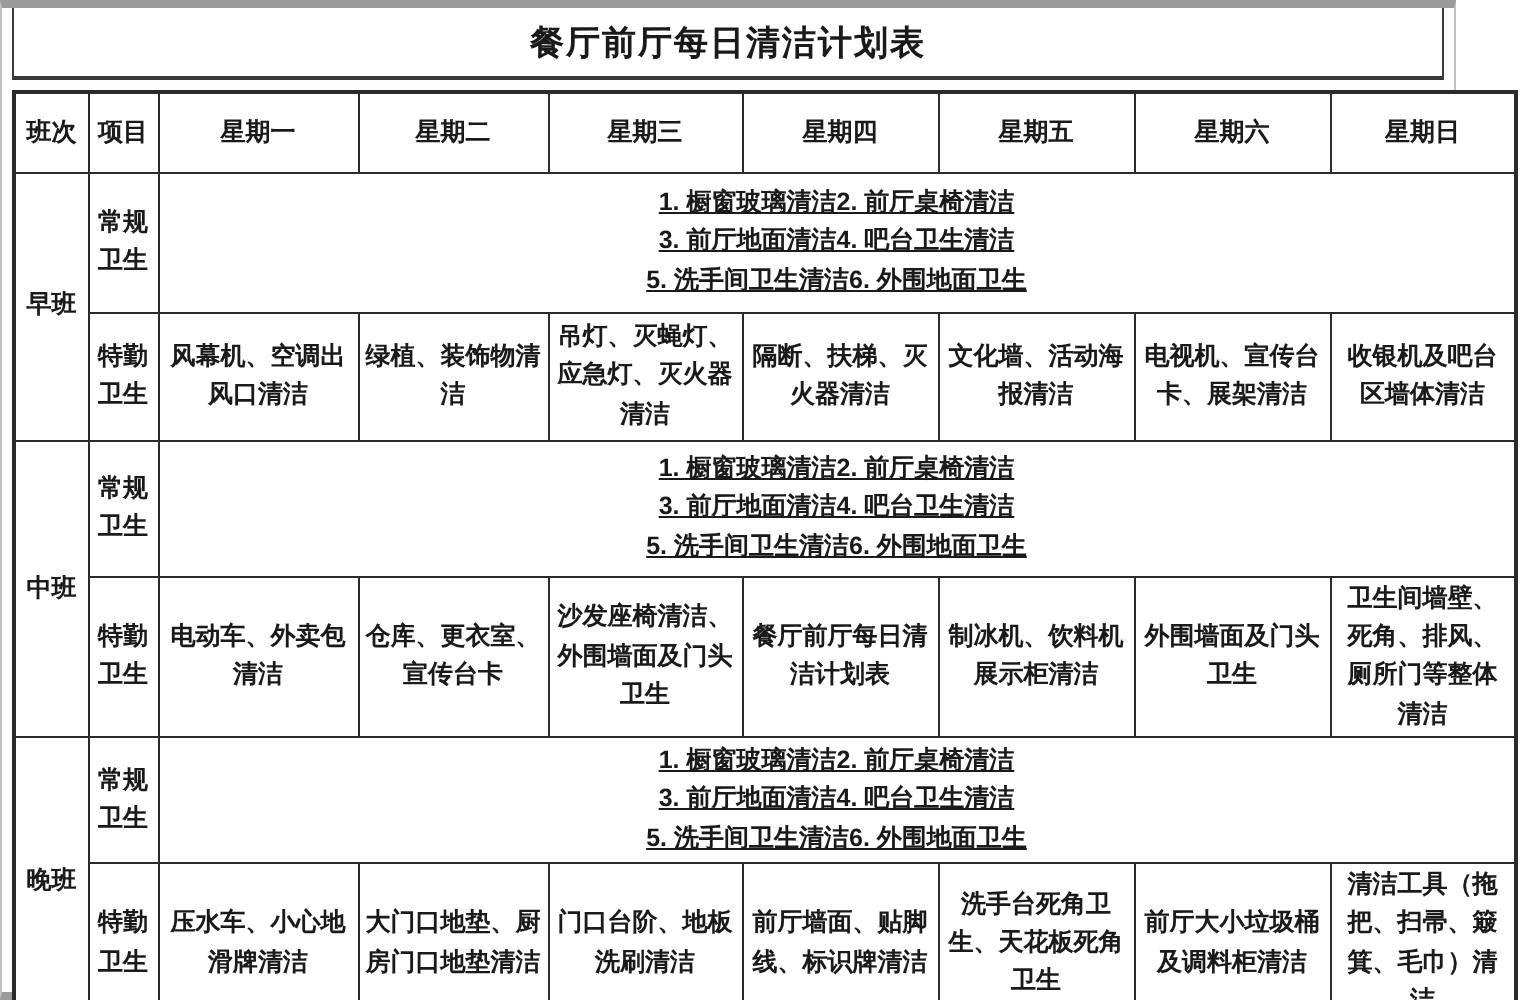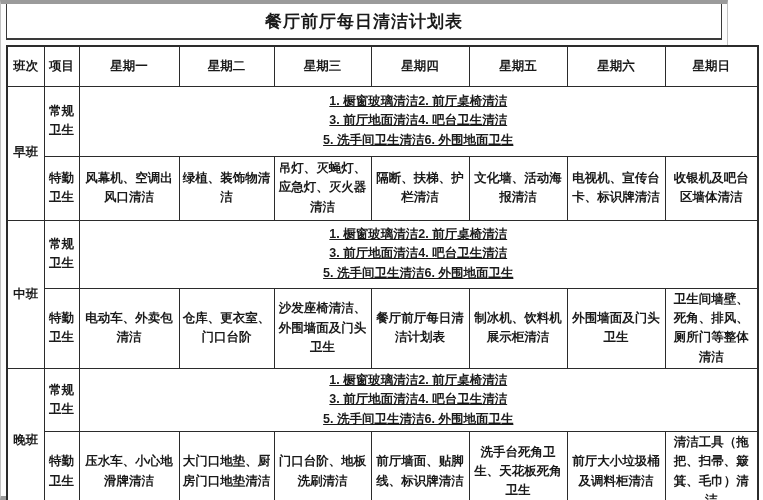--- a/index.html
+++ b/index.html
@@ -93,39 +93,39 @@
         <span class="reg-line">1. 橱窗玻璃清洁2. 前厅桌椅清洁</span>
         <span class="reg-line">3. 前厅地面清洁4. 吧台卫生清洁</span>
         <span class="reg-line">5. 洗手间卫生清洁6. 外围地面卫生</span>
       </td>
     </tr>
     <tr class="rh-sp1">
       <td>特勤卫生</td>
       <td>风幕机、空调出风口清洁</td>
       <td>绿植、装饰物清洁</td>
       <td>吊灯、灭蝇灯、应急灯、灭火器清洁</td>
-      <td>隔断、扶梯、护栏清洁</td>
+      <td>隔断、扶梯、灭火器清洁</td>
       <td>文化墙、活动海报清洁</td>
-      <td>电视机、宣传台卡、标识牌清洁</td>
+      <td>电视机、宣传台卡、展架清洁</td>
       <td>收银机及吧台区墙体清洁</td>
     </tr>
 
     <tr class="rh-reg2">
       <td rowspan="2">中班</td>
       <td>常规卫生</td>
       <td colspan="7">
         <span class="reg-line">1. 橱窗玻璃清洁2. 前厅桌椅清洁</span>
         <span class="reg-line">3. 前厅地面清洁4. 吧台卫生清洁</span>
         <span class="reg-line">5. 洗手间卫生清洁6. 外围地面卫生</span>
       </td>
     </tr>
     <tr class="rh-sp2">
       <td>特勤卫生</td>
       <td>电动车、外卖包清洁</td>
-      <td>仓库、更衣室、门口台阶</td>
+      <td>仓库、更衣室、宣传台卡</td>
       <td>沙发座椅清洁、外围墙面及门头卫生</td>
       <td>餐厅前厅每日清洁计划表</td>
       <td>制冰机、饮料机展示柜清洁</td>
       <td>外围墙面及门头卫生</td>
       <td>卫生间墙壁、死角、排风、厕所门等整体清洁</td>
     </tr>
 
     <tr class="rh-reg3">
       <td rowspan="2">晚班</td>
       <td>常规卫生</td>

